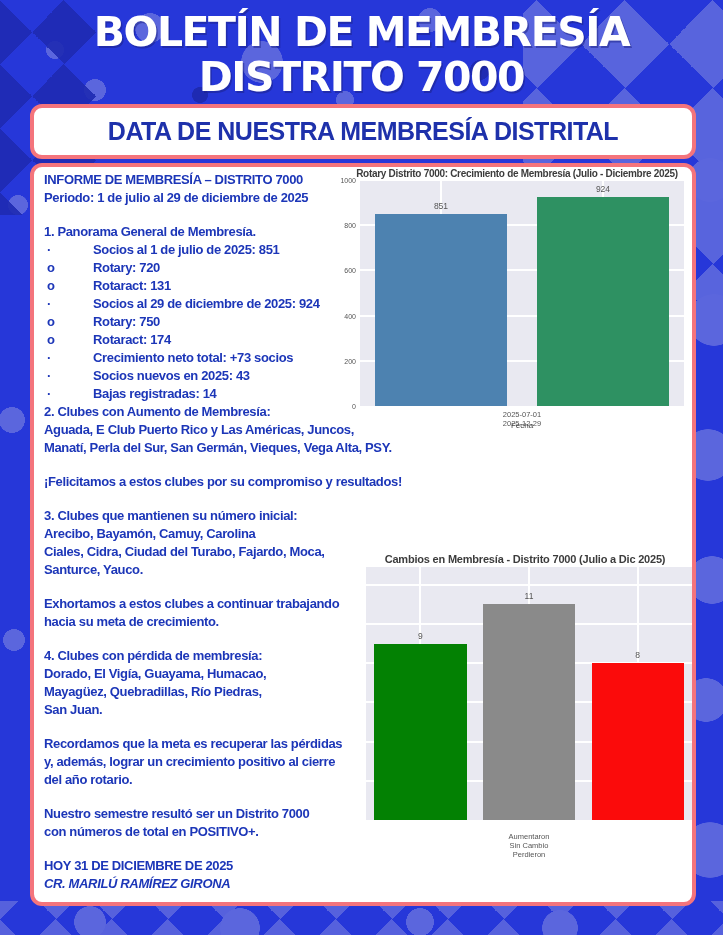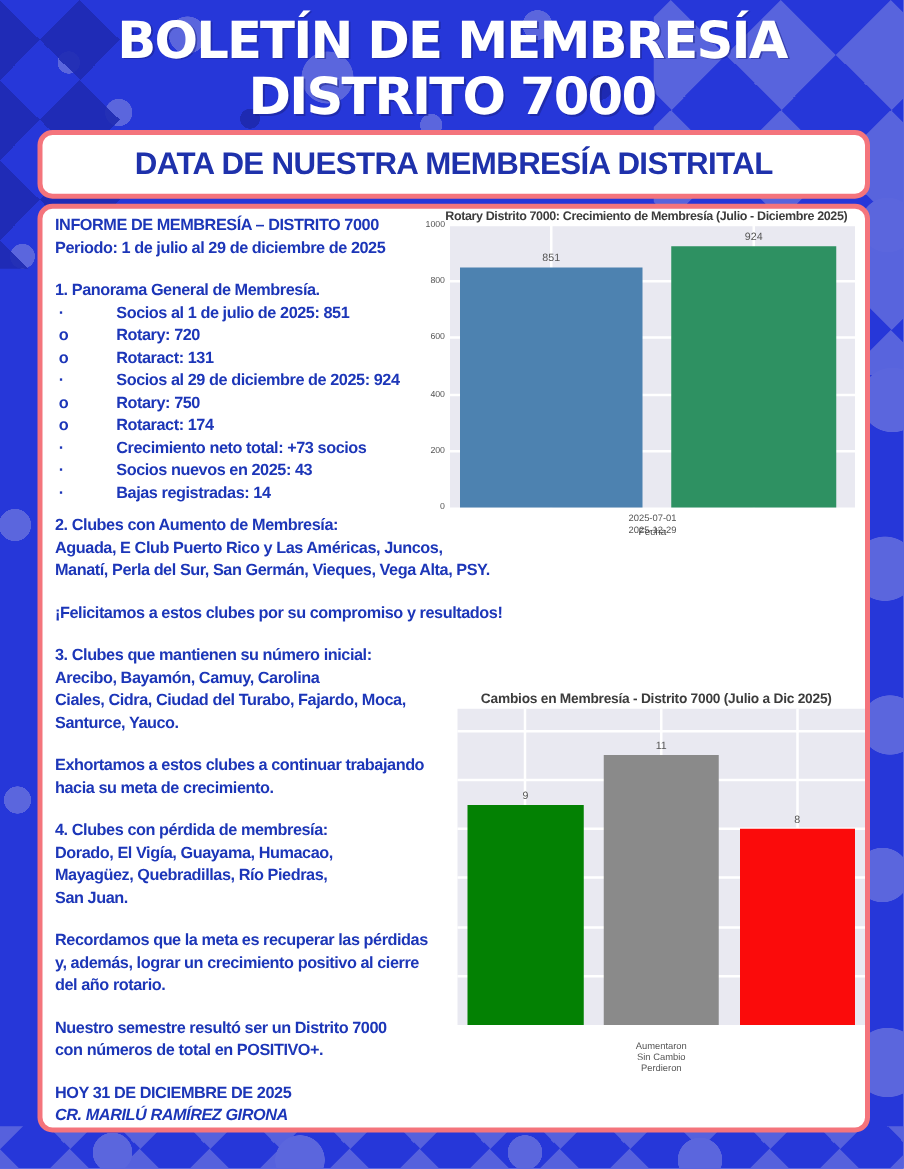--- a/index.html
+++ b/index.html
@@ -52,21 +52,21 @@
   .panel{position:absolute;left:30px;top:163px;width:666px;height:743px;z-index:2;
     background:#fff;border:4px solid #f4747c;border-radius:12px;box-sizing:border-box;}
   .panel-inner{position:absolute;inset:0;}
 
   
   .text-col{position:absolute;left:10px;top:4px;width:340px;
     color:#1c36b8;font-weight:700;font-size:13px;line-height:18px;letter-spacing:-0.35px;}
   .text-col .line{white-space:nowrap;}
   .grp{margin:0 0 0 0;}
   .grp + .grp{margin-top:16px;}
-  .grp.tight{margin-top:8px;}
+  .grp.tight{margin-top:0;}
   .bullet{display:flex;}
   .bullet .marker{width:46px;flex:0 0 46px;padding-left:3px;}
   .sig{font-style:italic;}
 
   
   .chart{position:absolute;}
   .chart1{left:308px;top:0;width:350px;height:268px;}
   .chart2{left:324px;top:384px;width:334px;height:300px;}
   .chart-title{position:absolute;left:0;right:0;text-align:center;font-weight:700;
     color:#3c3c3c;white-space:nowrap;}
@@ -219,21 +219,21 @@
           <div class="ytick" style="bottom: 0%;">0</div>
           <div class="ytick" style="bottom: 20%;">200</div>
           <div class="ytick" style="bottom: 40%;">400</div>
           <div class="ytick" style="bottom: 60%;">600</div>
           <div class="ytick" style="bottom: 80%;">800</div>
           <div class="ytick" style="bottom: 100%;">1000</div>
         </div>
       <div class="plot">
           <div class="slots">
             <div class="slot">
-              <div class="bar" style="height: 85.1%; width: 82%; background: rgb(77, 130, 176); padding-left: 14px;">
+              <div class="bar" style="height: 85.1%; width: 82%; background: rgb(77, 130, 176);">
                 <div class="bar-label">851</div>
               </div>
             </div>
             <div class="slot">
               <div class="bar" style="height: 92.4%; width: 82%; background: rgb(46, 145, 98);">
                 <div class="bar-label">924</div>
               </div>
             </div>
           </div>
           <div class="gridline" style="bottom: 20%;"></div>

